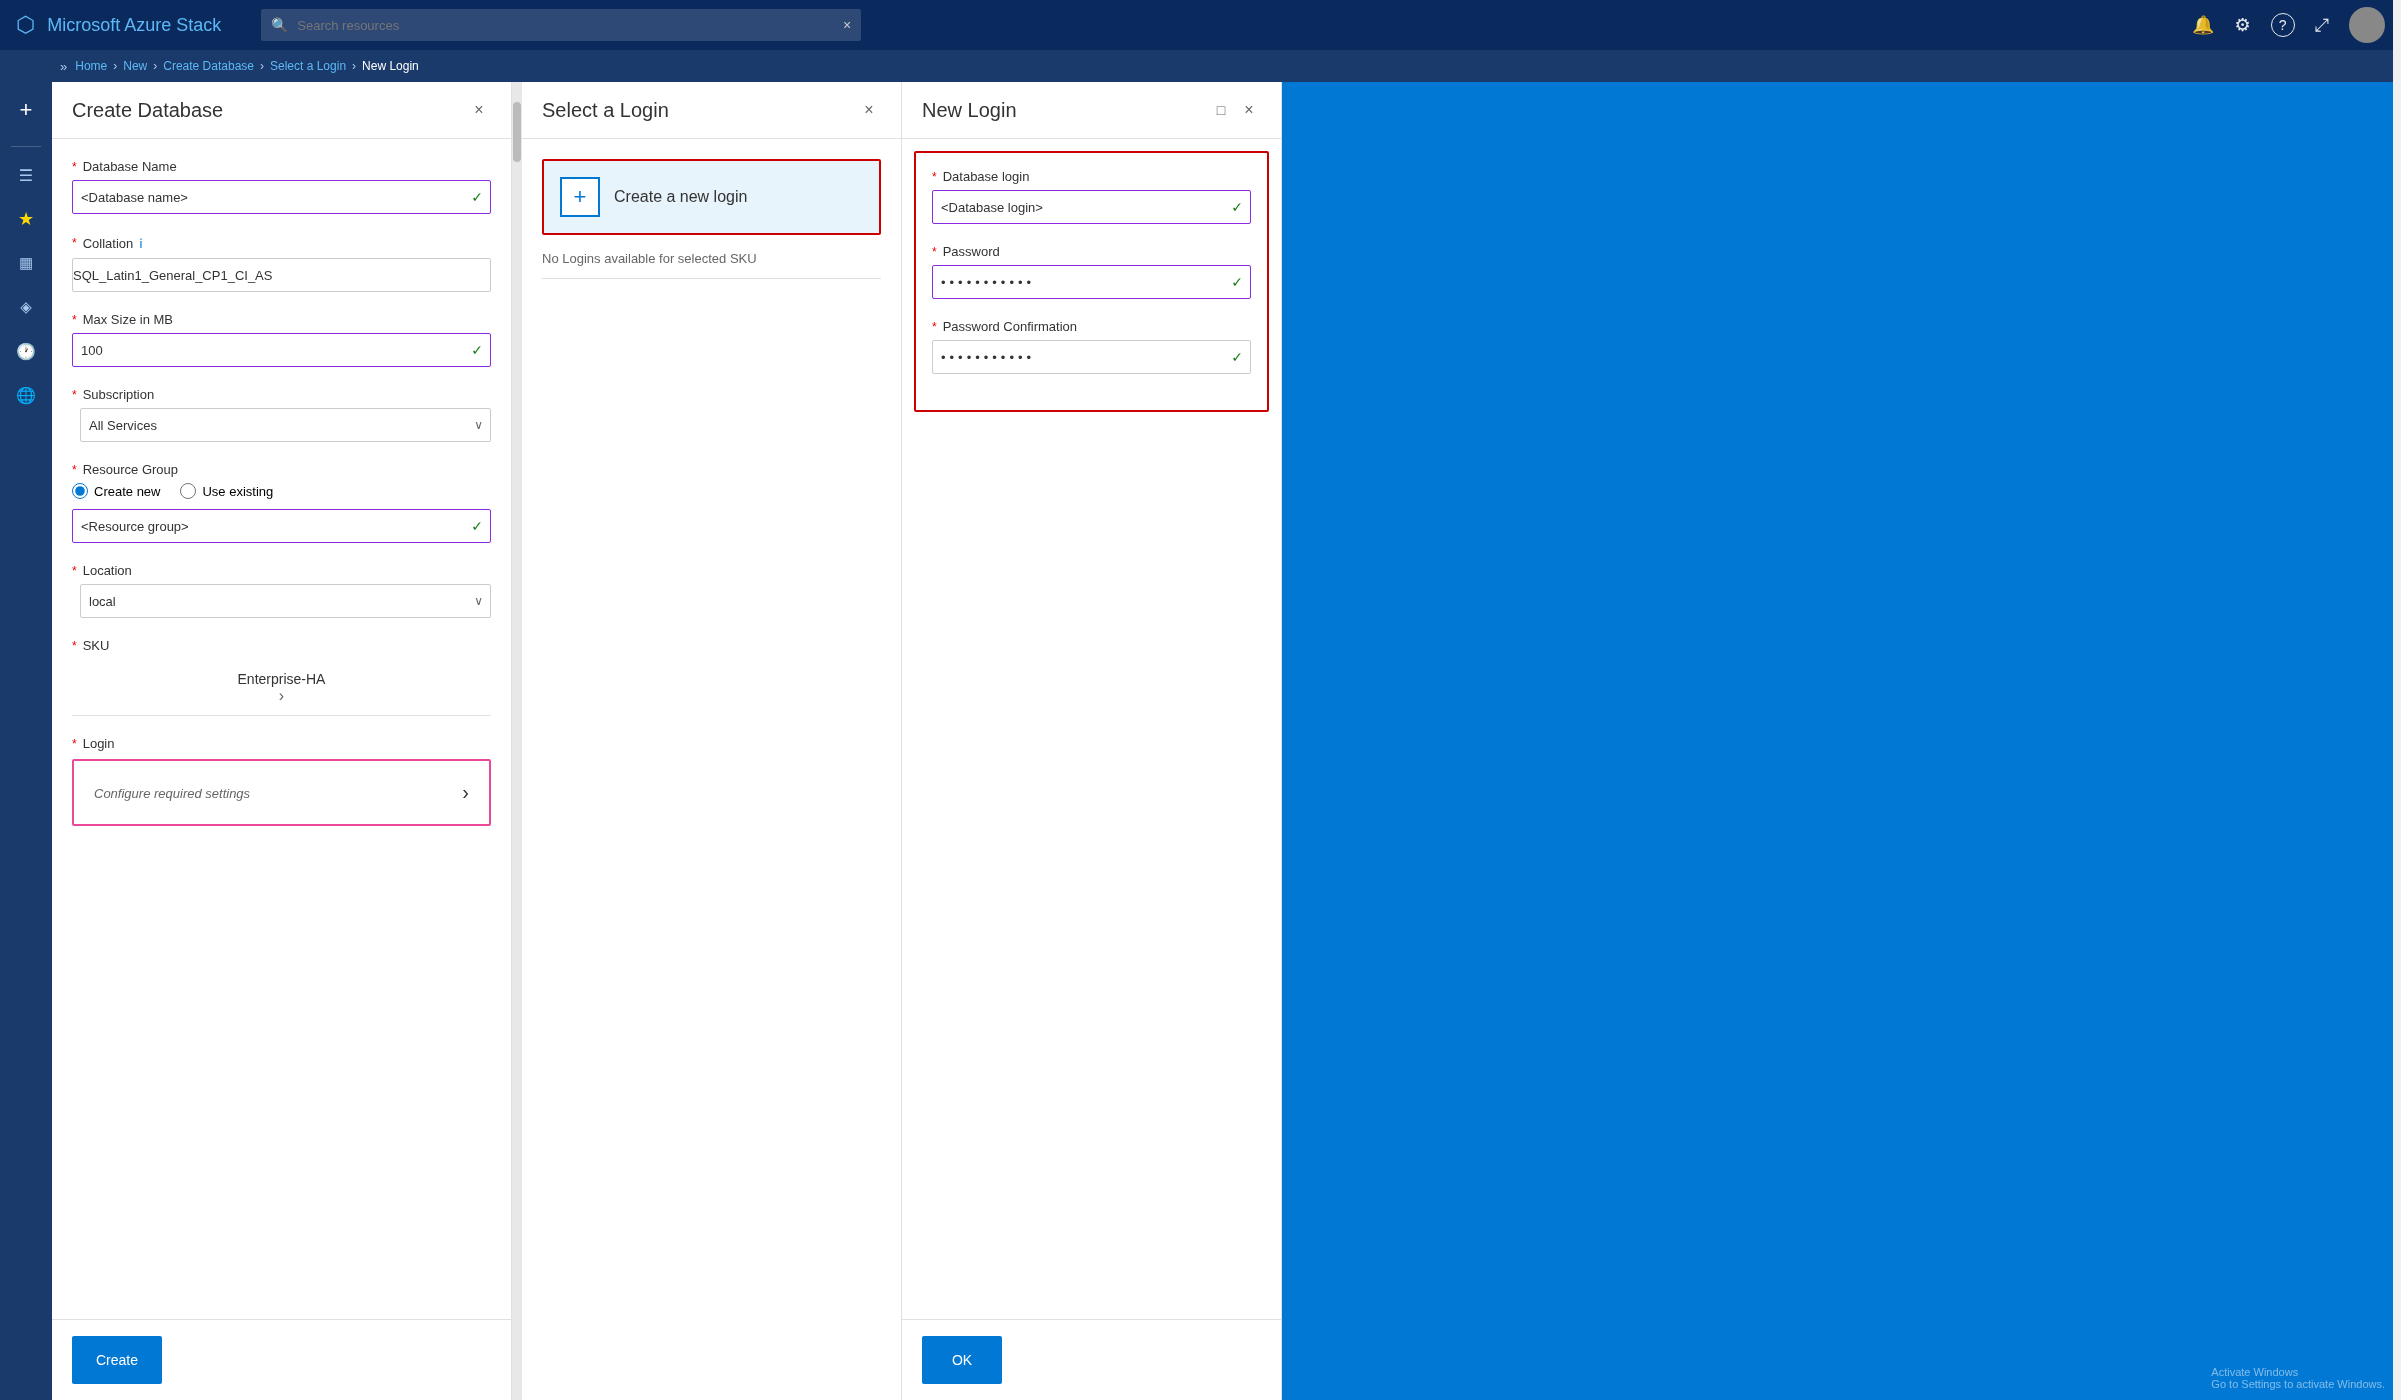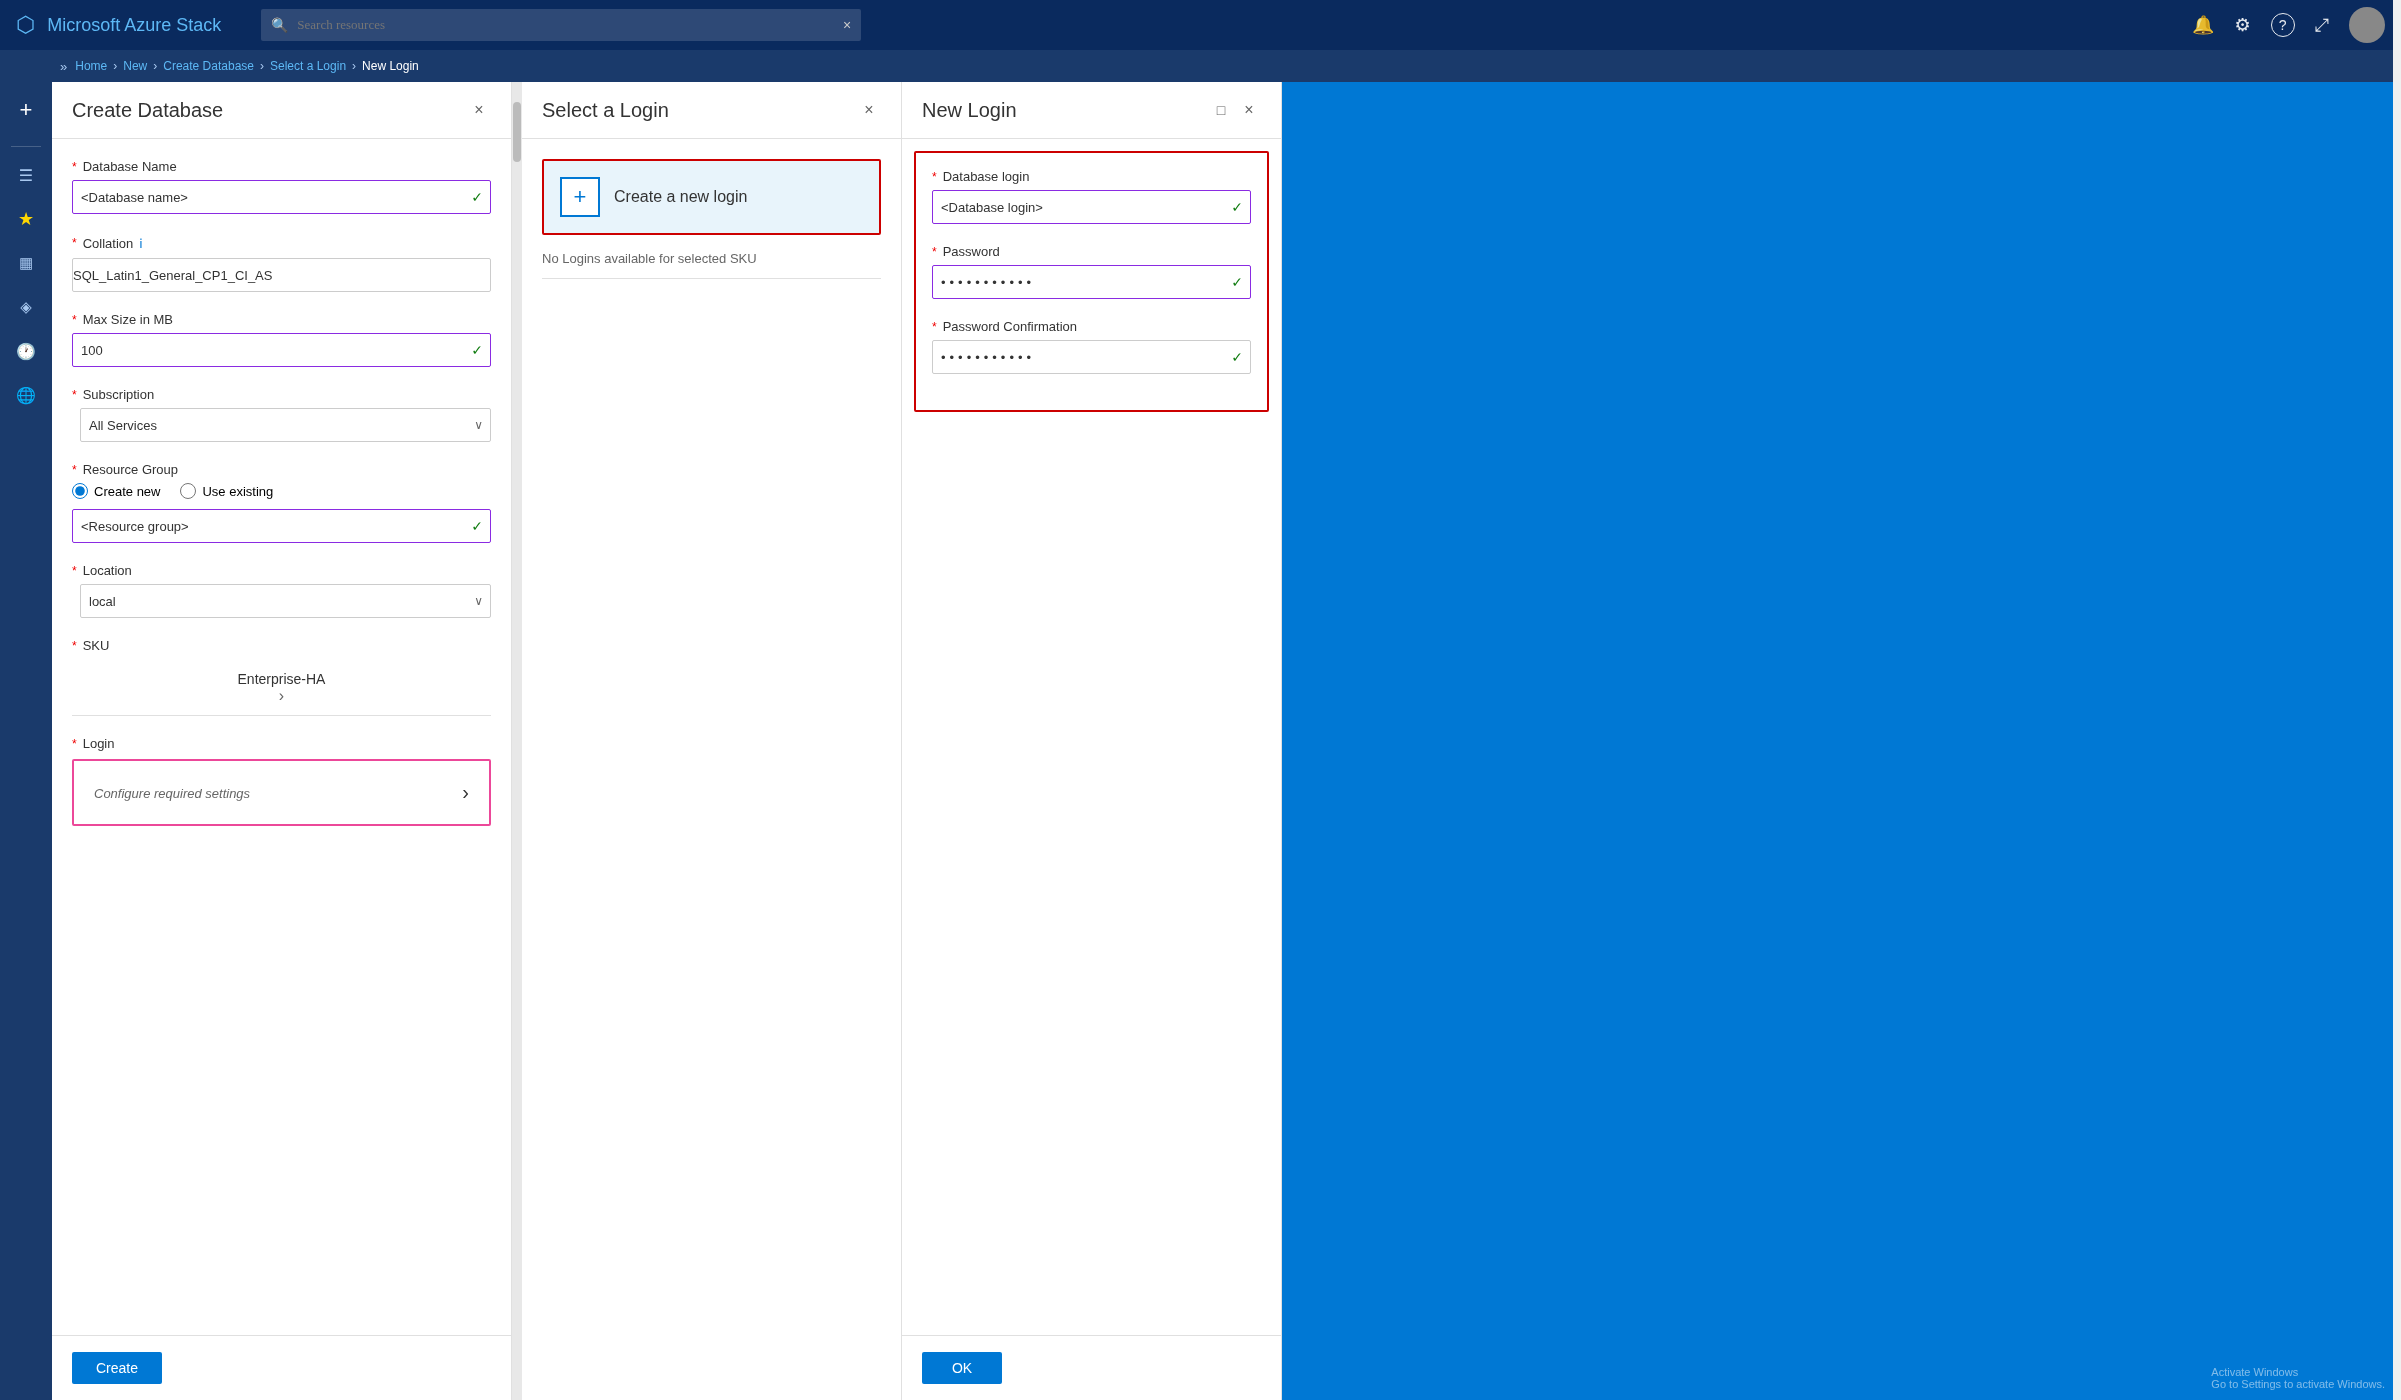--- a/index.html
+++ b/index.html
@@ -37,21 +37,20 @@
     .top-nav-search input {
       width: 100%;
       height: 32px;
       background: rgba(255,255,255,0.15);
       border: none;
       border-radius: 2px;
       color: #fff;
       padding: 0 12px 0 36px;
       font-size: 13px;
       outline: none;
-      font-family: Liberation Serif, serif;
     }
     .search-wrapper {
       position: relative;
     }
     .search-icon-top {
       position: absolute;
       left: 10px;
       top: 50%;
       transform: translateY(-50%);
       color: #ccc;
@@ -343,21 +342,21 @@
       color: #666;
       font-style: italic;
       margin-top: 2px;
     }
 
     
     .btn-primary {
       background: #0078d4;
       color: #fff;
       border: none;
-      padding: 8px 24px;
+      padding: 16px 24px;
       font-size: 14px;
       cursor: pointer;
       border-radius: 2px;
       min-width: 80px;
     }
 
     
     .create-new-login-card {
       border: 2px solid #cc0000;
       border-radius: 2px;

